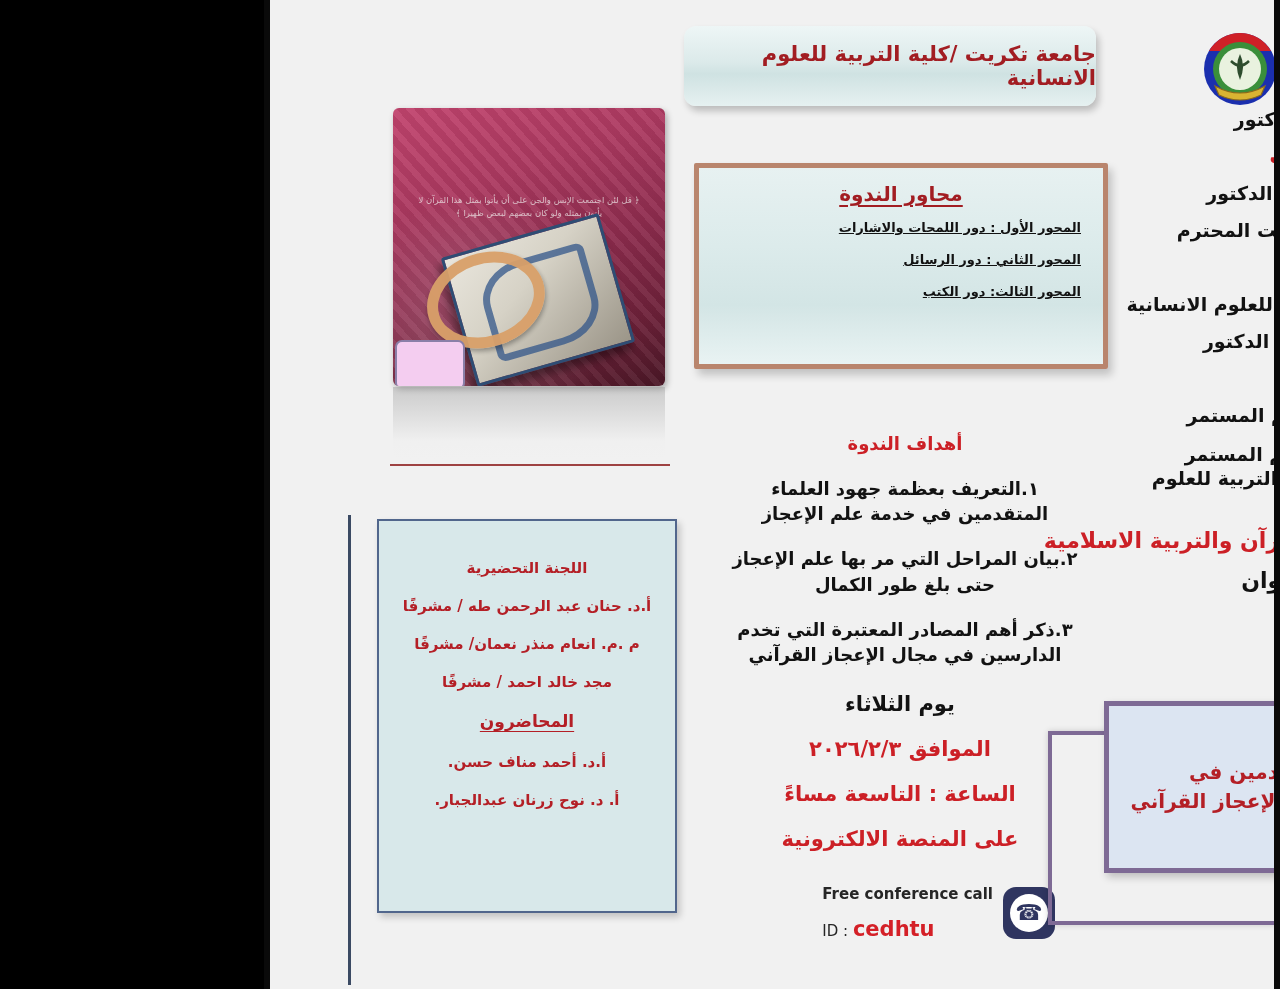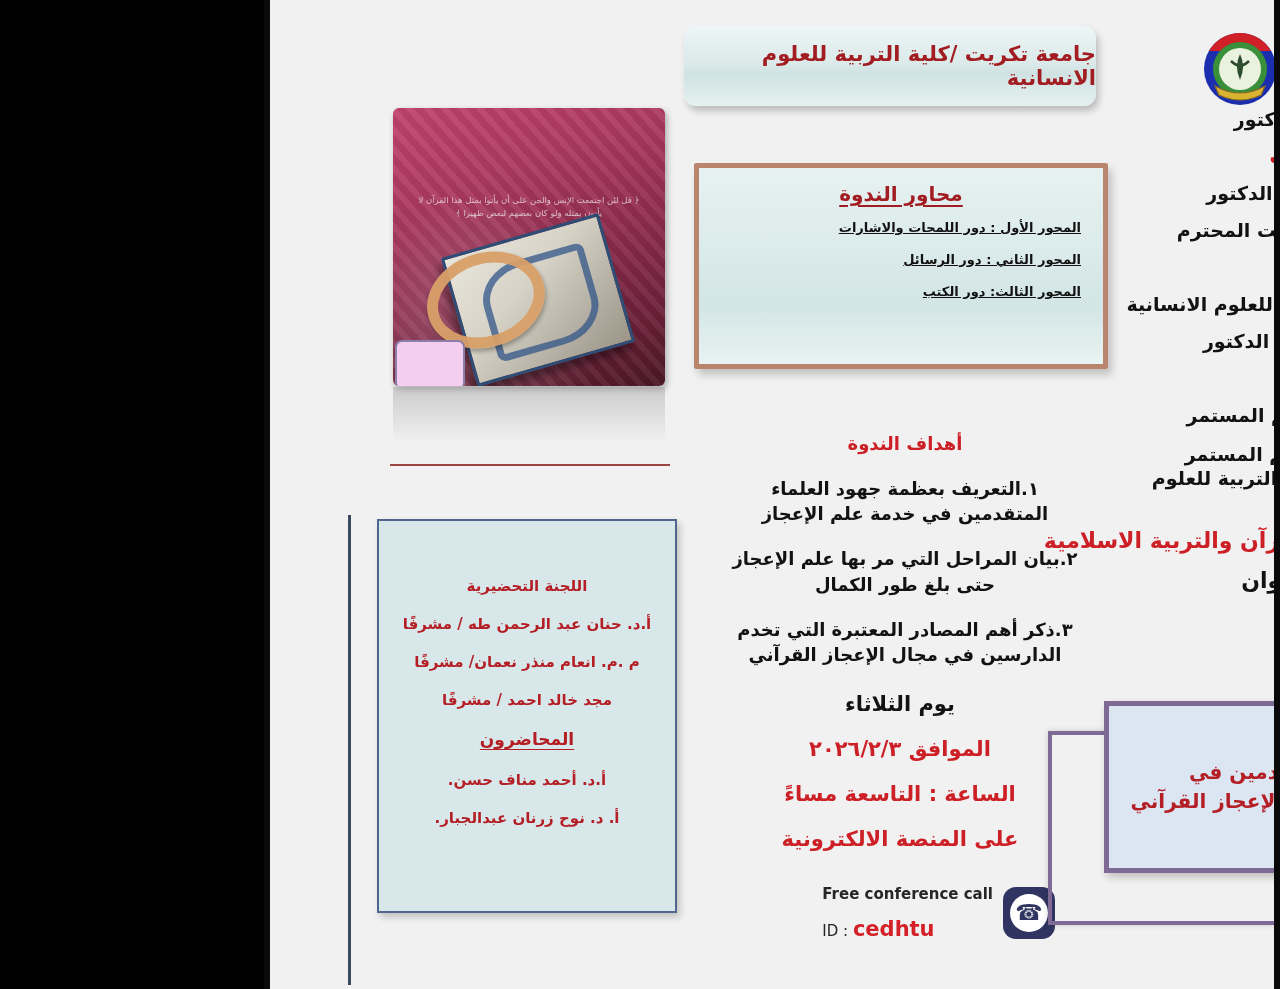--- a/index.html
+++ b/index.html
@@ -188,21 +188,21 @@
   #fcc-id b { color: #d42027; font-size: 21px; }
 
   
   #committee-rule { left: 78px; top: 515px; width: 3px; height: 470px; background: #3b4a63; }
   #committee-box {
     left: 107px; top: 519px; width: 300px; height: 394px;
     background: #d8e8ea;
     border: 2px solid #51668c;
     box-sizing: border-box;
     box-shadow: 3px 4px 7px rgba(0,0,0,.2);
-    padding: 56px 22px 0 22px;
+    padding: 38px 22px 0 22px;
     text-align: center;
   }
   #committee-box .cline {
     color: #b41f26; font-size: 15px; font-weight: bold;
     margin-bottom: 20px; white-space: nowrap;
   }
   #committee-box .cline.heading {
     font-size: 17px; text-decoration: underline; text-underline-offset: 4px;
     margin-top: 20px; margin-bottom: 22px;
   }

